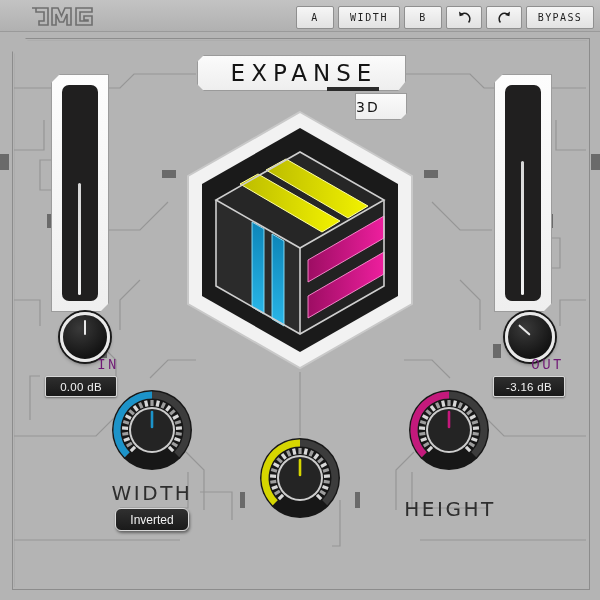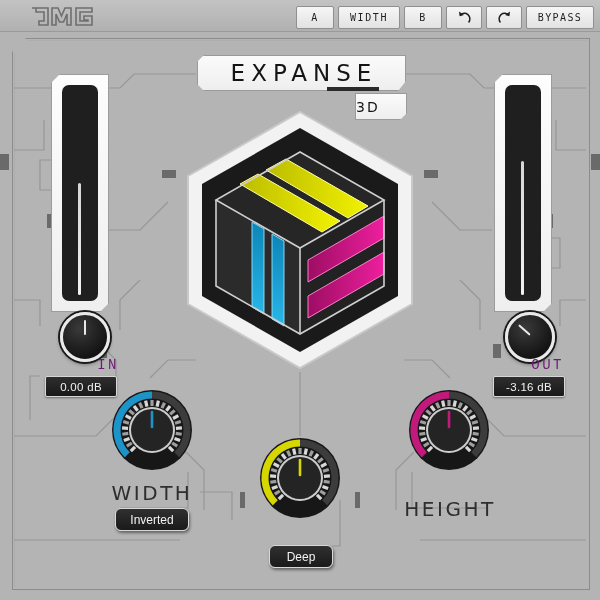--- a/index.html
+++ b/index.html
@@ -370,21 +370,20 @@
         <line x1="65.93885075064608" y1="40.287859603218436" x2="71.92356343830761" y2="39.859824504023045" stroke="#d8d8d8" stroke-width="3.2"></line>
         <line x1="65.75571460514239" y1="45.41555611855885" x2="71.69464325642798" y2="46.26944514819856" stroke="#9e9e9e" stroke-width="3.2"></line>
         <line x1="64.48679339999428" y1="50.38714031037836" x2="70.10849174999285" y2="52.48392538797295" stroke="#d8d8d8" stroke-width="3.2"></line>
         <line x1="62.190084787948344" y1="54.97537961893435" x2="67.23760598493543" y2="58.21922452366793" stroke="#9e9e9e" stroke-width="3.2"></line>
         <line x1="58.97056274847714" y1="58.970562748477136" x2="63.21320343559643" y2="63.21320343559643" stroke="#d8d8d8" stroke-width="3.2"></line>
         <circle cx="42" cy="42" r="23" fill="#cdcdcd"></circle>
         <circle cx="42" cy="42" r="21" fill="#242424"></circle>
         <line x1="42" y1="39" x2="42" y2="24" stroke="#d6d600" stroke-width="2.6" stroke-linecap="round"></line>
       </svg>
     </div>
-  <div class="modebox mode-depth">Deep</div>
 
   <div class="bigknob bk-height" id="knobHeight">
       <svg width="84" height="84" viewBox="0 0 84 84">
         <circle cx="42" cy="42" r="40" fill="#171717"></circle>
         <path d="M17.251262658470832 66.74873734152916 A35 35 0 1 1 66.74873734152916 66.74873734152916" fill="none" stroke="#3c3c3c" stroke-width="7"></path>
         <path d="M17.251262658470832 66.74873734152916 A35 35 0 0 1 42 7" fill="none" stroke="#c4197c" stroke-width="7"></path>
         <line x1="25.029437251522857" y1="58.970562748477136" x2="20.78679656440357" y2="63.21320343559643" stroke="#d8d8d8" stroke-width="3.2"></line>
         <line x1="21.80991521205165" y1="54.97537961893434" x2="16.762394015064565" y2="58.219224523667926" stroke="#9e9e9e" stroke-width="3.2"></line>
         <line x1="19.513206600005716" y1="50.387140310378356" x2="13.891508250007146" y2="52.483925387972945" stroke="#d8d8d8" stroke-width="3.2"></line>
         <line x1="18.244285394857613" y1="45.41555611855884" x2="12.305356743572016" y2="46.26944514819855" stroke="#9e9e9e" stroke-width="3.2"></line>

